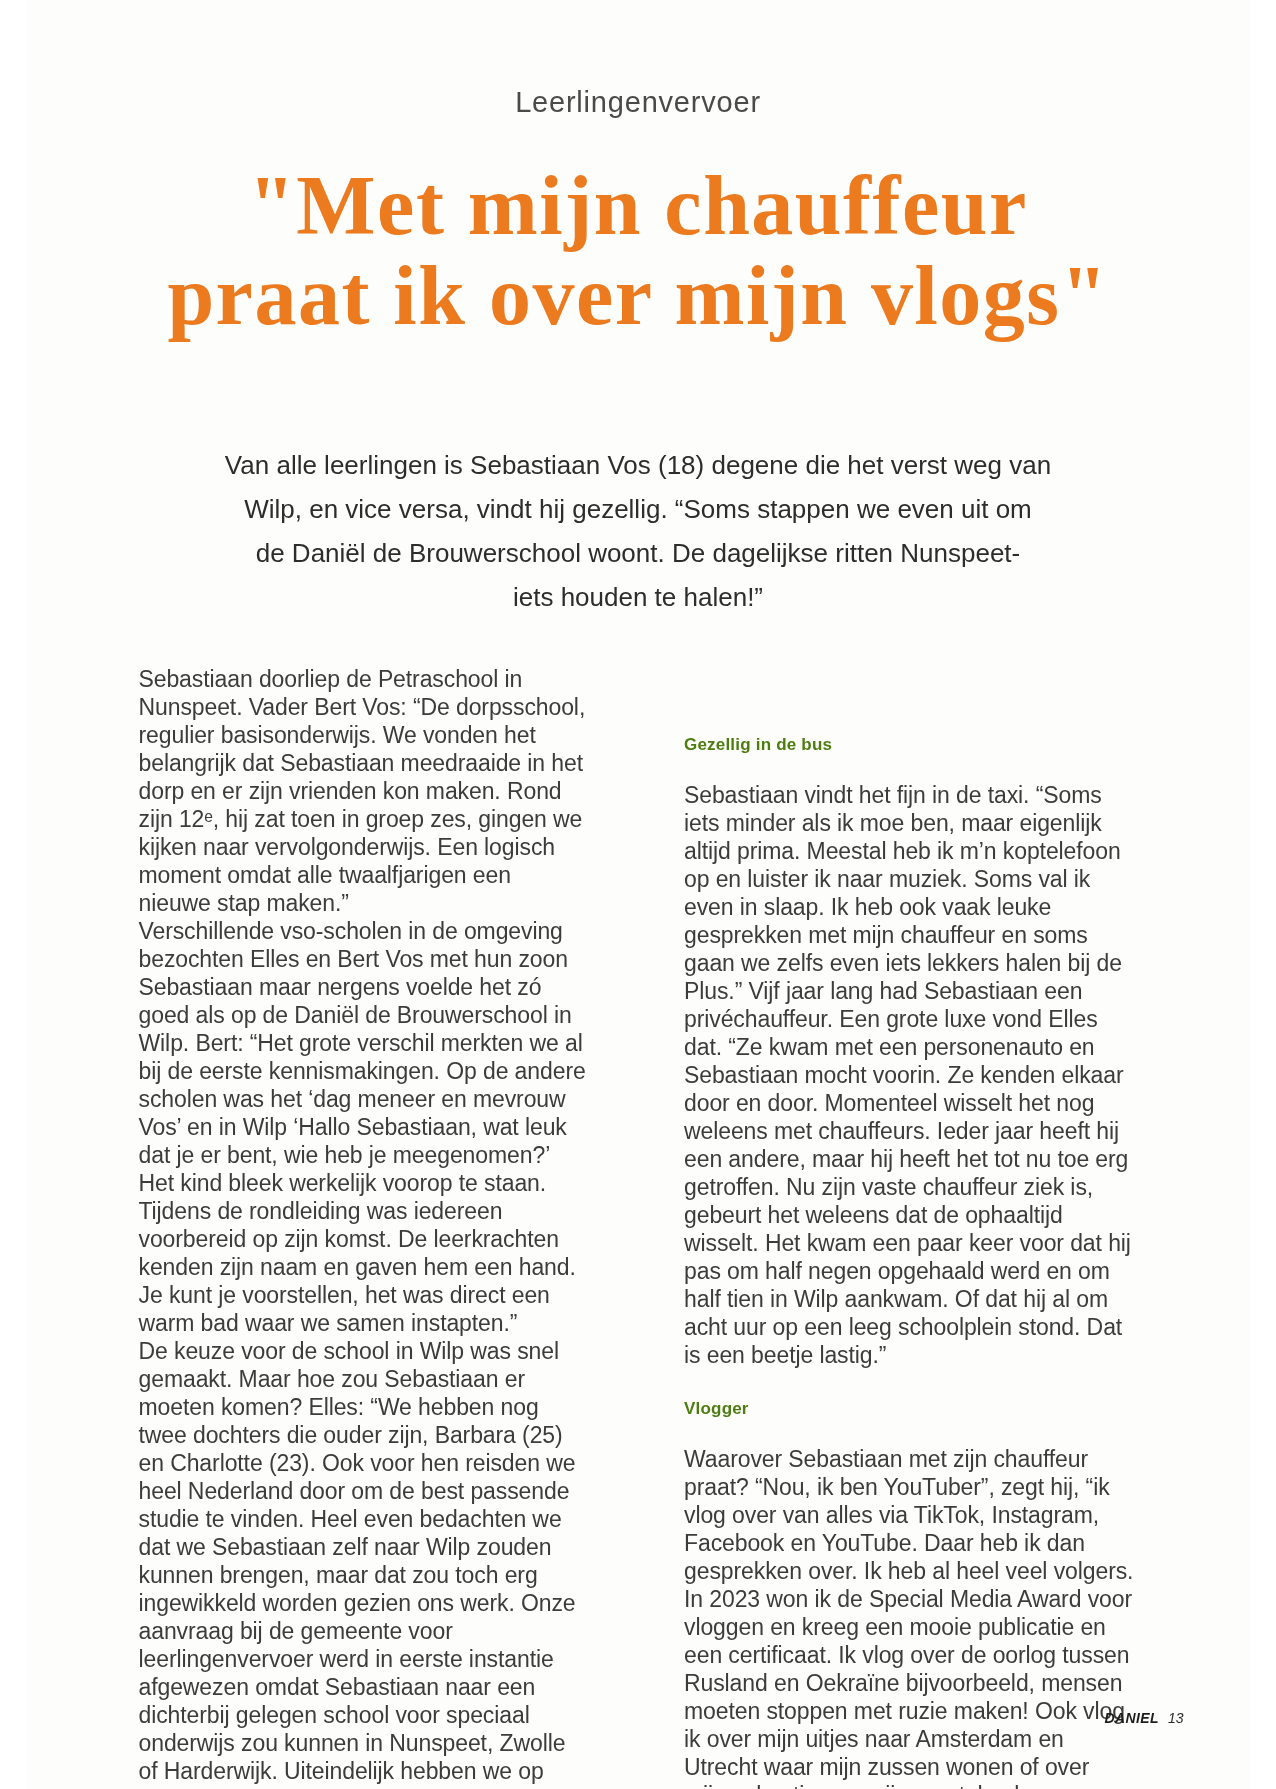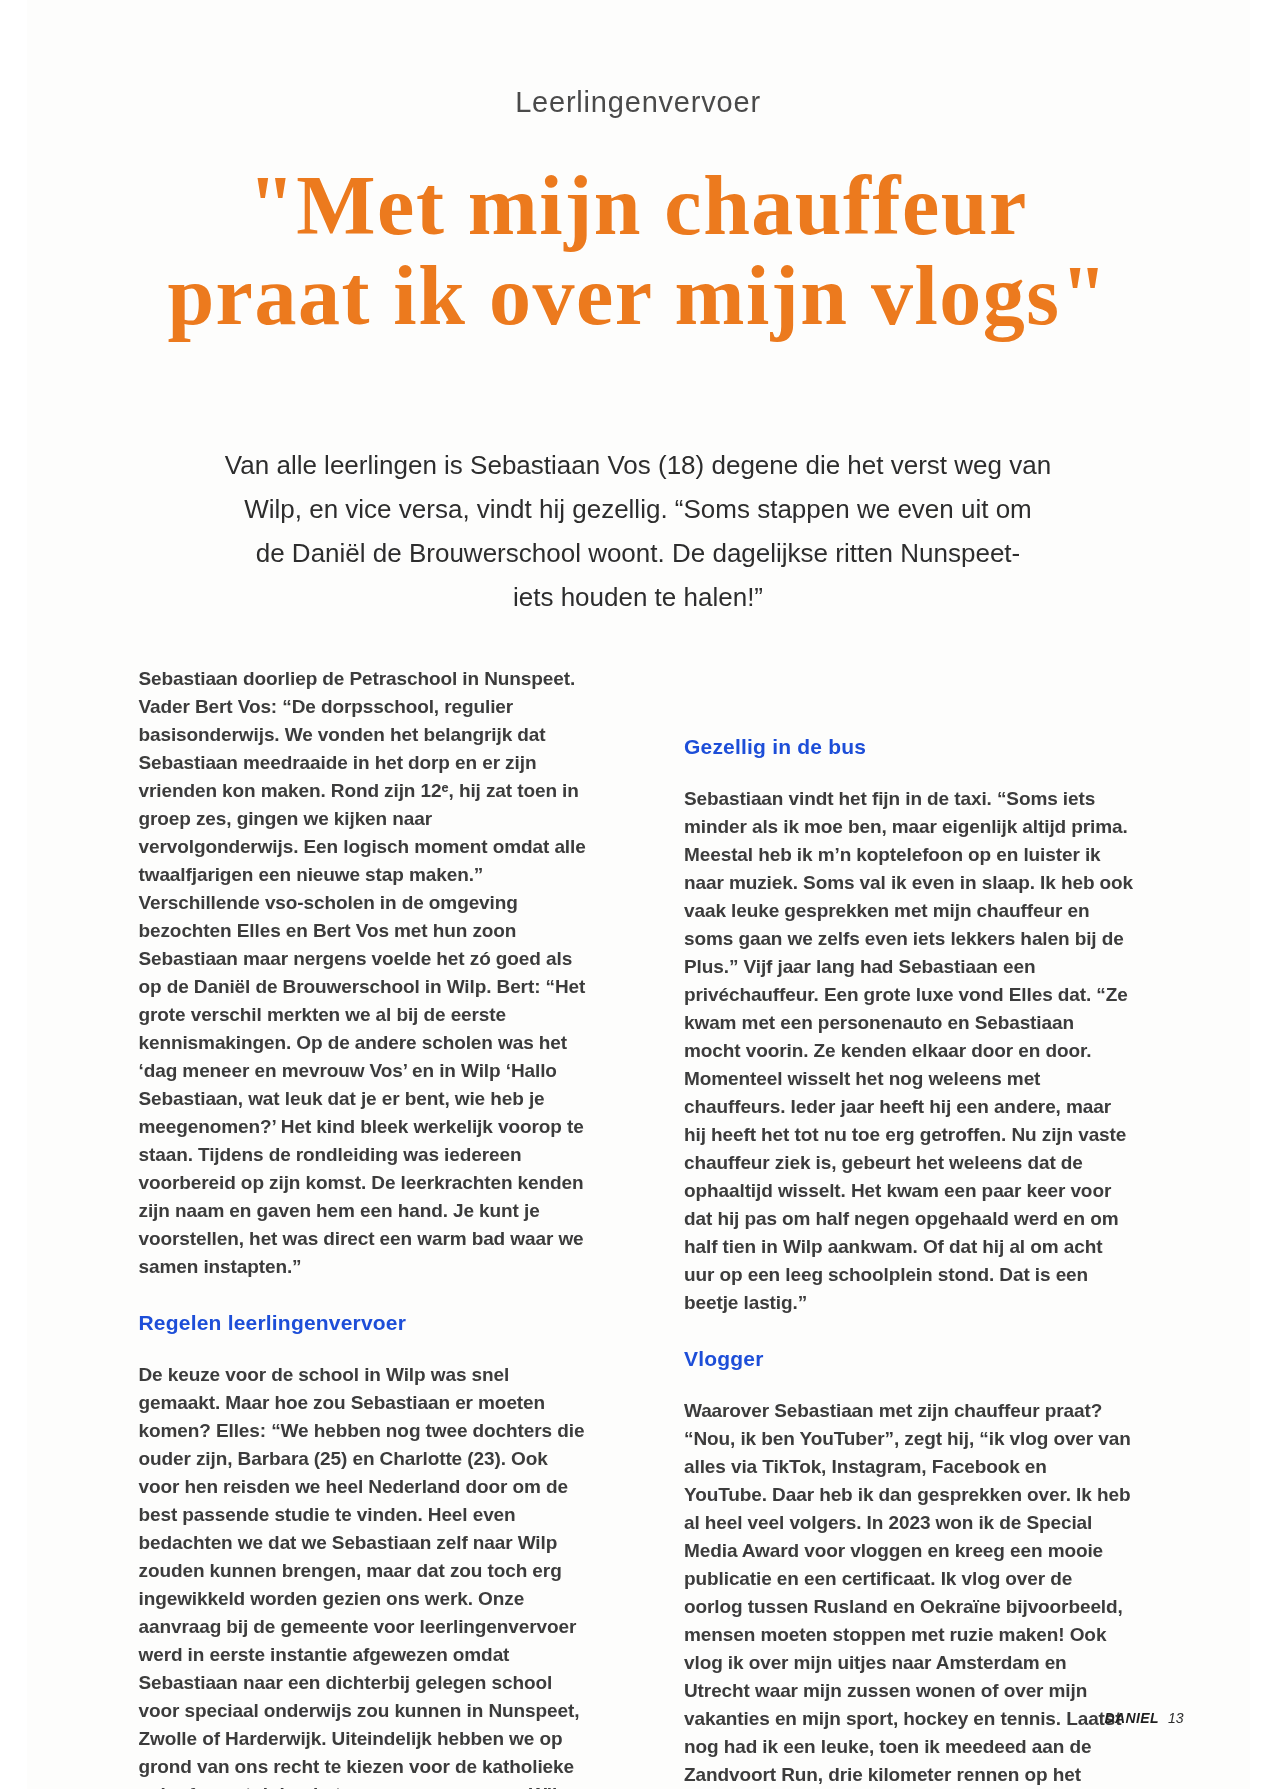--- a/index.html
+++ b/index.html
@@ -41,31 +41,30 @@
     color: #2d2d2d;
   }
   .columns {
     display: flex;
     gap: 96px;
     padding: 0 116px 0 112px;
     margin-top: 46px;
   }
   .column { flex: 1 1 0; min-width: 0; }
   .column p {
-    font-size: 19px;
+    font-size: 23px;
     line-height: 28px;
     letter-spacing: -0.1px;
     color: #3c3c3c;
-    font-weight: bold;
   }
   .column h2 {
-    font-size: 21px;
+    font-size: 17px;
     font-weight: bold;
     letter-spacing: 0.2px;
-    color: #1d4ed8;
+    color: #4d7c0f;
     margin: 30px 0 26px 0;
   }
   .column-right h2.first { margin-top: 70px; }
   .page-footer {
     position: absolute;
     top: 1710px;
     right: 66px;
     font-size: 14px;
     color: #1e1e1e;
     white-space: nowrap;
@@ -93,21 +92,20 @@
     <div>iets houden te halen!”</div>
   </div>
 
   <div class="columns">
 
     <div class="column column-left">
       <p>Sebastiaan doorliep de Petraschool in Nunspeet. Vader Bert Vos: “De dorpsschool, regulier basisonderwijs. We vonden het belangrijk dat Sebastiaan meedraaide in het dorp en er zijn vrienden kon maken. Rond zijn 12ᵉ, hij zat toen in groep zes, gingen we kijken naar vervolgonderwijs. Een logisch moment omdat alle twaalfjarigen een nieuwe stap maken.”</p>
 
       <p>Verschillende vso-scholen in de omgeving bezochten Elles en Bert Vos met hun zoon Sebastiaan maar nergens voelde het zó goed als op de Daniël de Brouwerschool in Wilp. Bert: “Het grote verschil merkten we al bij de eerste kennismakingen. Op de andere scholen was het ‘dag meneer en mevrouw Vos’ en in Wilp ‘Hallo Sebastiaan, wat leuk dat je er bent, wie heb je meegenomen?’ Het kind bleek werkelijk voorop te staan. Tijdens de rondleiding was iedereen voorbereid op zijn komst. De leerkrachten kenden zijn naam en gaven hem een hand. Je kunt je voorstellen, het was direct een warm bad waar we samen instapten.”</p>
 
-      <h2>Regelen leerlingenvervoer</h2>
       <p>De keuze voor de school in Wilp was snel gemaakt. Maar hoe zou Sebastiaan er moeten komen? Elles: “We hebben nog twee dochters die ouder zijn, Barbara (25) en Charlotte (23). Ook voor hen reisden we heel Nederland door om de best passende studie te vinden. Heel even bedachten we dat we Sebastiaan zelf naar Wilp zouden kunnen brengen, maar dat zou toch erg ingewikkeld worden gezien ons werk. Onze aanvraag bij de gemeente voor leerlingenvervoer werd in eerste instantie afgewezen omdat Sebastiaan naar een dichterbij gelegen school voor speciaal onderwijs zou kunnen in Nunspeet, Zwolle of Harderwijk. Uiteindelijk hebben we op grond van ons recht te kiezen voor de katholieke geloofsovertuiging het vervoer van en naar Wilp rond gekregen.”</p>
     </div>
 
     <div class="column column-right">
       <h2 class="first">Gezellig in de bus</h2>
       <p>Sebastiaan vindt het fijn in de taxi. “Soms iets minder als ik moe ben, maar eigenlijk altijd prima. Meestal heb ik m’n koptelefoon op en luister ik naar muziek. Soms val ik even in slaap. Ik heb ook vaak leuke gesprekken met mijn chauffeur en soms gaan we zelfs even iets lekkers halen bij de Plus.” Vijf jaar lang had Sebastiaan een privéchauffeur. Een grote luxe vond Elles dat. “Ze kwam met een personenauto en Sebastiaan mocht voorin. Ze kenden elkaar door en door. Momenteel wisselt het nog weleens met chauffeurs. Ieder jaar heeft hij een andere, maar hij heeft het tot nu toe erg getroffen. Nu zijn vaste chauffeur ziek is, gebeurt het weleens dat de ophaaltijd wisselt. Het kwam een paar keer voor dat hij pas om half negen opgehaald werd en om half tien in Wilp aankwam. Of dat hij al om acht uur op een leeg schoolplein stond. Dat is een beetje lastig.”</p>
 
       <h2>Vlogger</h2>
       <p>Waarover Sebastiaan met zijn chauffeur praat? “Nou, ik ben YouTuber”, zegt hij, “ik vlog over van alles via TikTok, Instagram, Facebook en YouTube. Daar heb ik dan gesprekken over. Ik heb al heel veel volgers. In 2023 won ik de Special Media Award voor vloggen en kreeg een mooie publicatie en een certificaat. Ik vlog over de oorlog tussen Rusland en Oekraïne bijvoorbeeld, mensen moeten stoppen met ruzie maken! Ook vlog ik over mijn uitjes naar Amsterdam en Utrecht waar mijn zussen wonen of over mijn vakanties en mijn sport, hockey en tennis. Laatst nog had ik een leuke, toen ik meedeed aan de Zandvoort Run, drie kilometer rennen op het circuit! Mijn zussen helpen mij met editen en houden de reacties voor mij in de gaten. Ze geven mij ook advies wanneer ik dingen beter niet kan uitzenden. Vloggen is echt mijn leven!”</p>
     </div>

